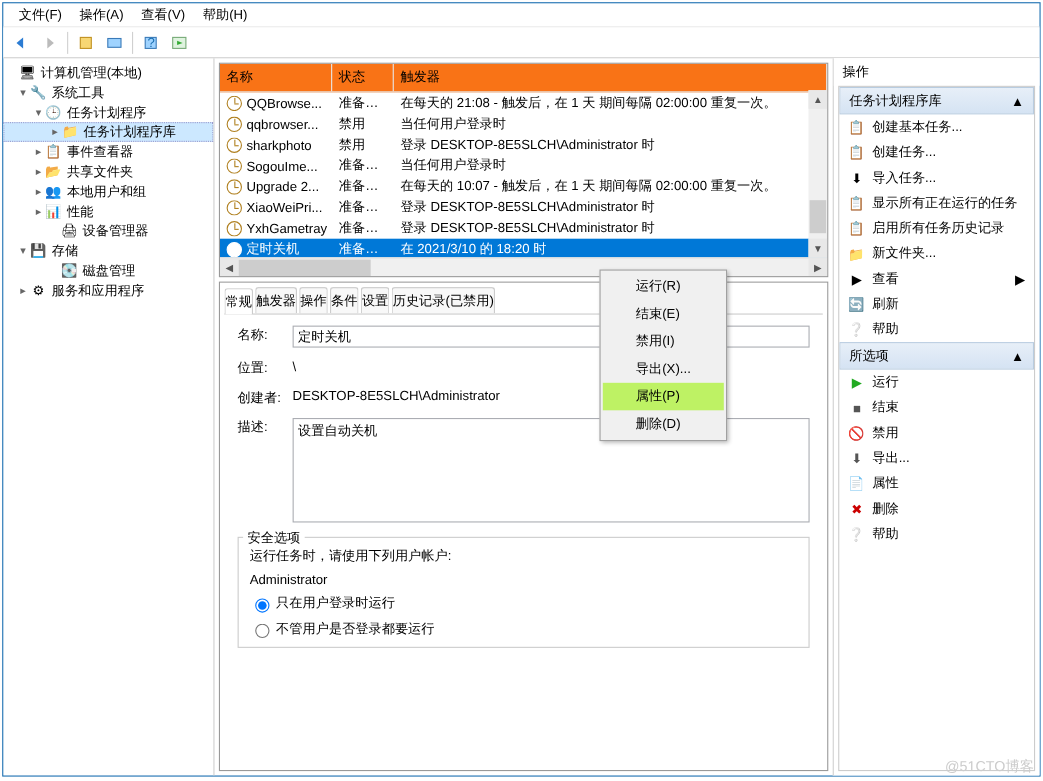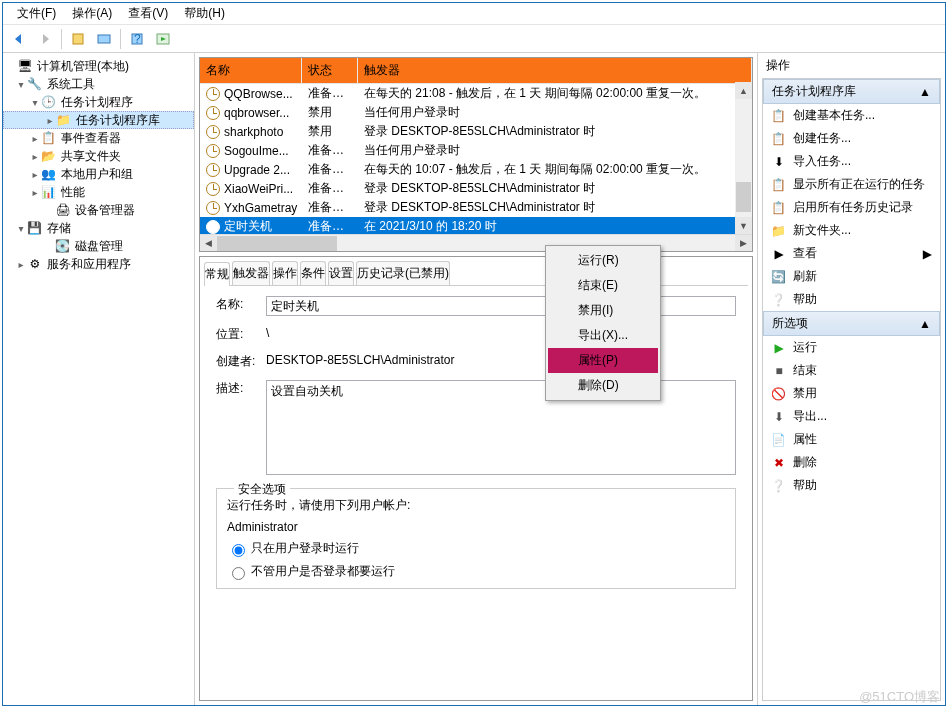--- a/index.html
+++ b/index.html
@@ -50,32 +50,32 @@
 .tabs { display: flex; background: #fff; padding-top:4px; padding-left:4px;}
 .tab { padding: 3px 0; border: 1px solid #ccc; border-bottom: none; margin-right: 2px; background: #f8f8f8; cursor: pointer; border-radius:3px 3px 0 0;}
 .tab.active { background: #fff; position:relative; top:1px;}
 .tab-body { flex: 1; border-top: 1px solid #ccc; padding: 10px 12px; overflow: auto; margin:0 4px 4px 4px;}
 .form-row { display: flex; align-items: flex-start; margin-bottom: 10px; }
 .form-row .lbl { width: 50px; color: #000; }
 .form-row .val { flex: 1; }
 .form-input { width: 100%; border: 1px solid #abadb3; padding: 2px 4px; background: #fff; }
 .form-textarea { width: 100%; height: 95px; border: 1px solid #abadb3; padding: 2px 4px; resize: none; background: #fff; }
 .groupbox { border: 1px solid #ccc; padding: 8px 10px; margin-top: 4px; position:relative;}
-.groupbox .gb-title{position:absolute;top:-8px;left:17px;background:#fff;padding:0 4px;}
+.groupbox .gb-title{position:absolute;top:-8px;left:4px;background:#fff;padding:0 4px;}
 .radio-row{display:flex;align-items:center;margin-top:6px;}
 .radio-row input{margin-right:6px;}
 .actions-pane { width: 188px; border-left: 1px solid #d0d0d0; background: #fff; display:flex;flex-direction:column;}
 .actions-title { padding: 4px 8px; font-weight: normal; background:#fff;}
 .actions-body{flex:1;border:1px solid #ccc;margin:0 4px 4px 4px;overflow:auto;}
 .action-section { background: linear-gradient(#e7eff8,#d5e3f3); border:1px solid #b8cce0; padding: 3px 8px; display:flex;justify-content:space-between;align-items:center;cursor:pointer;}
 .action-item { display: flex; align-items: center; padding: 3px 8px; cursor: pointer; gap:6px;}
 .ai-icon{width:16px;height:16px;display:flex;align-items:center;justify-content:center;flex-shrink:0;}
 .context-menu { position: absolute; background: #f0f0f0; border: 1px solid #a0a0a0; box-shadow: 2px 2px 4px rgba(0,0,0,0.3); z-index: 100; padding:2px;}
 .cm-item { padding: 4px 30px 4px 30px; cursor: default; white-space:nowrap;}
-.cm-item.hl { background: #be185d; }
+.cm-item.hl { background: #bef264; }
 .watermark{position:absolute;right:8px;bottom:4px;color:#ccc;font-size:13px;pointer-events:none;}
 svg{display:block;}
 </style>
 </head>
 <body>
 
 <div class="window">
 
 
   <div class="menubar">

